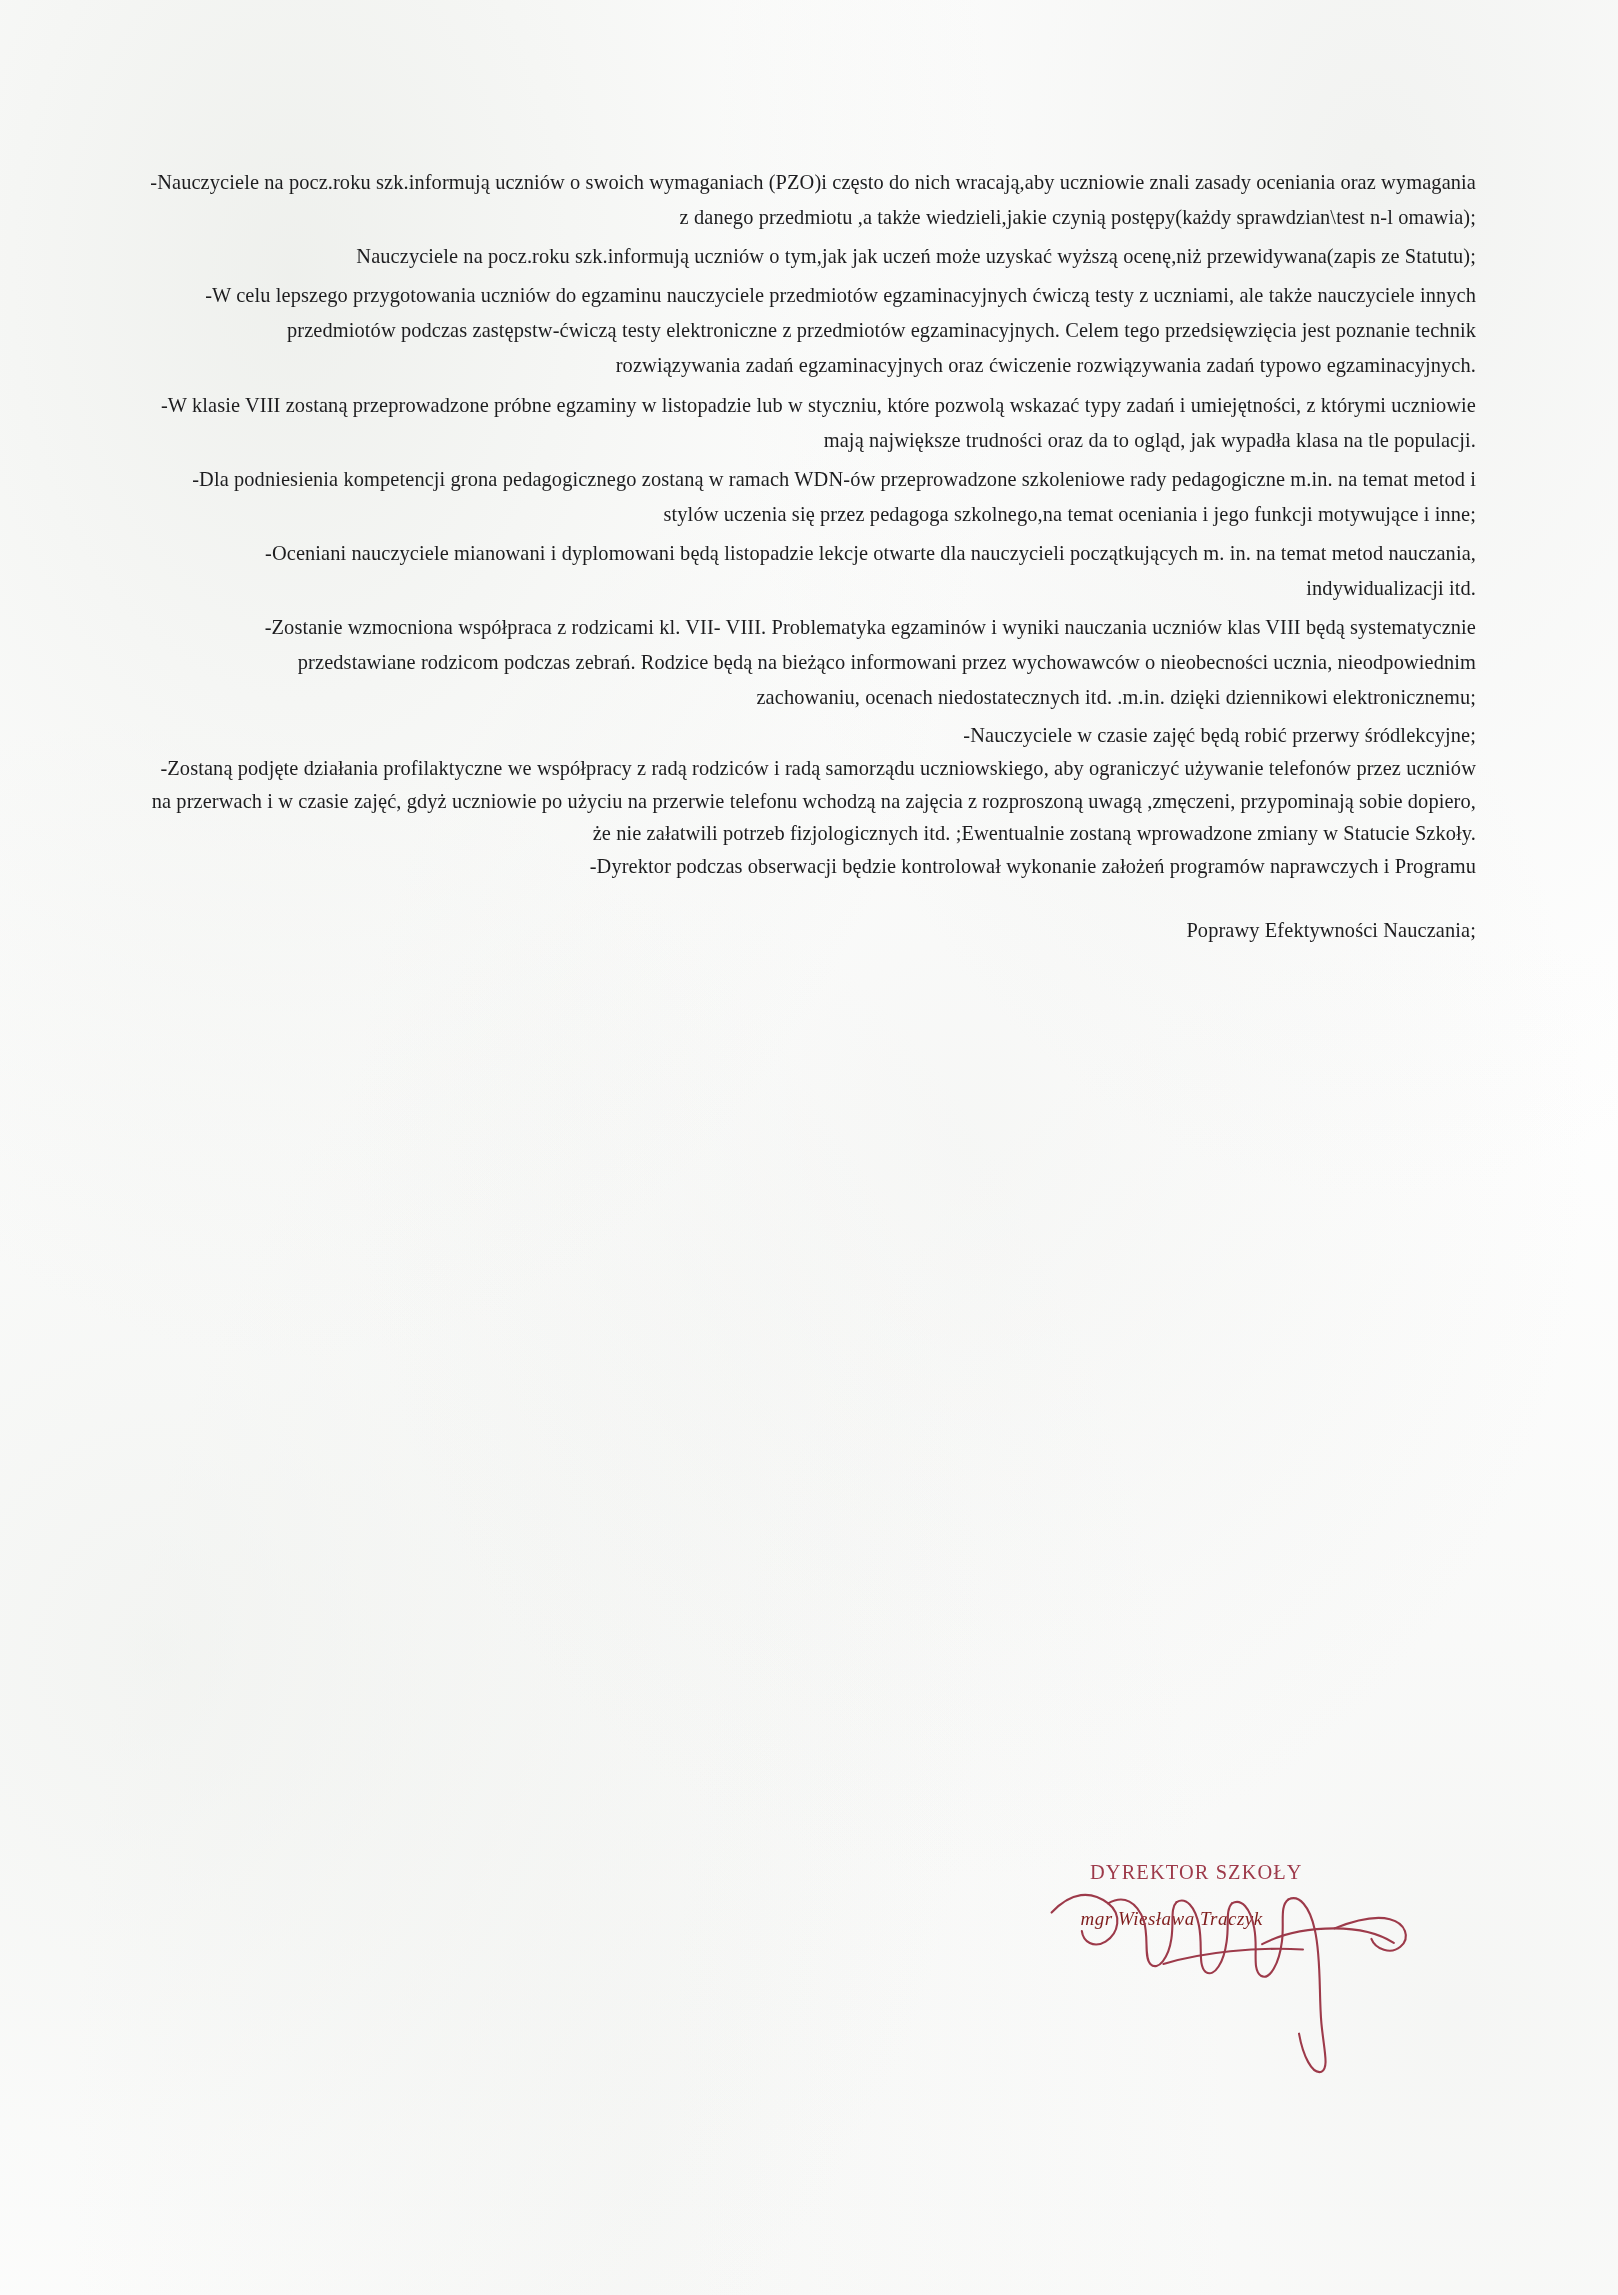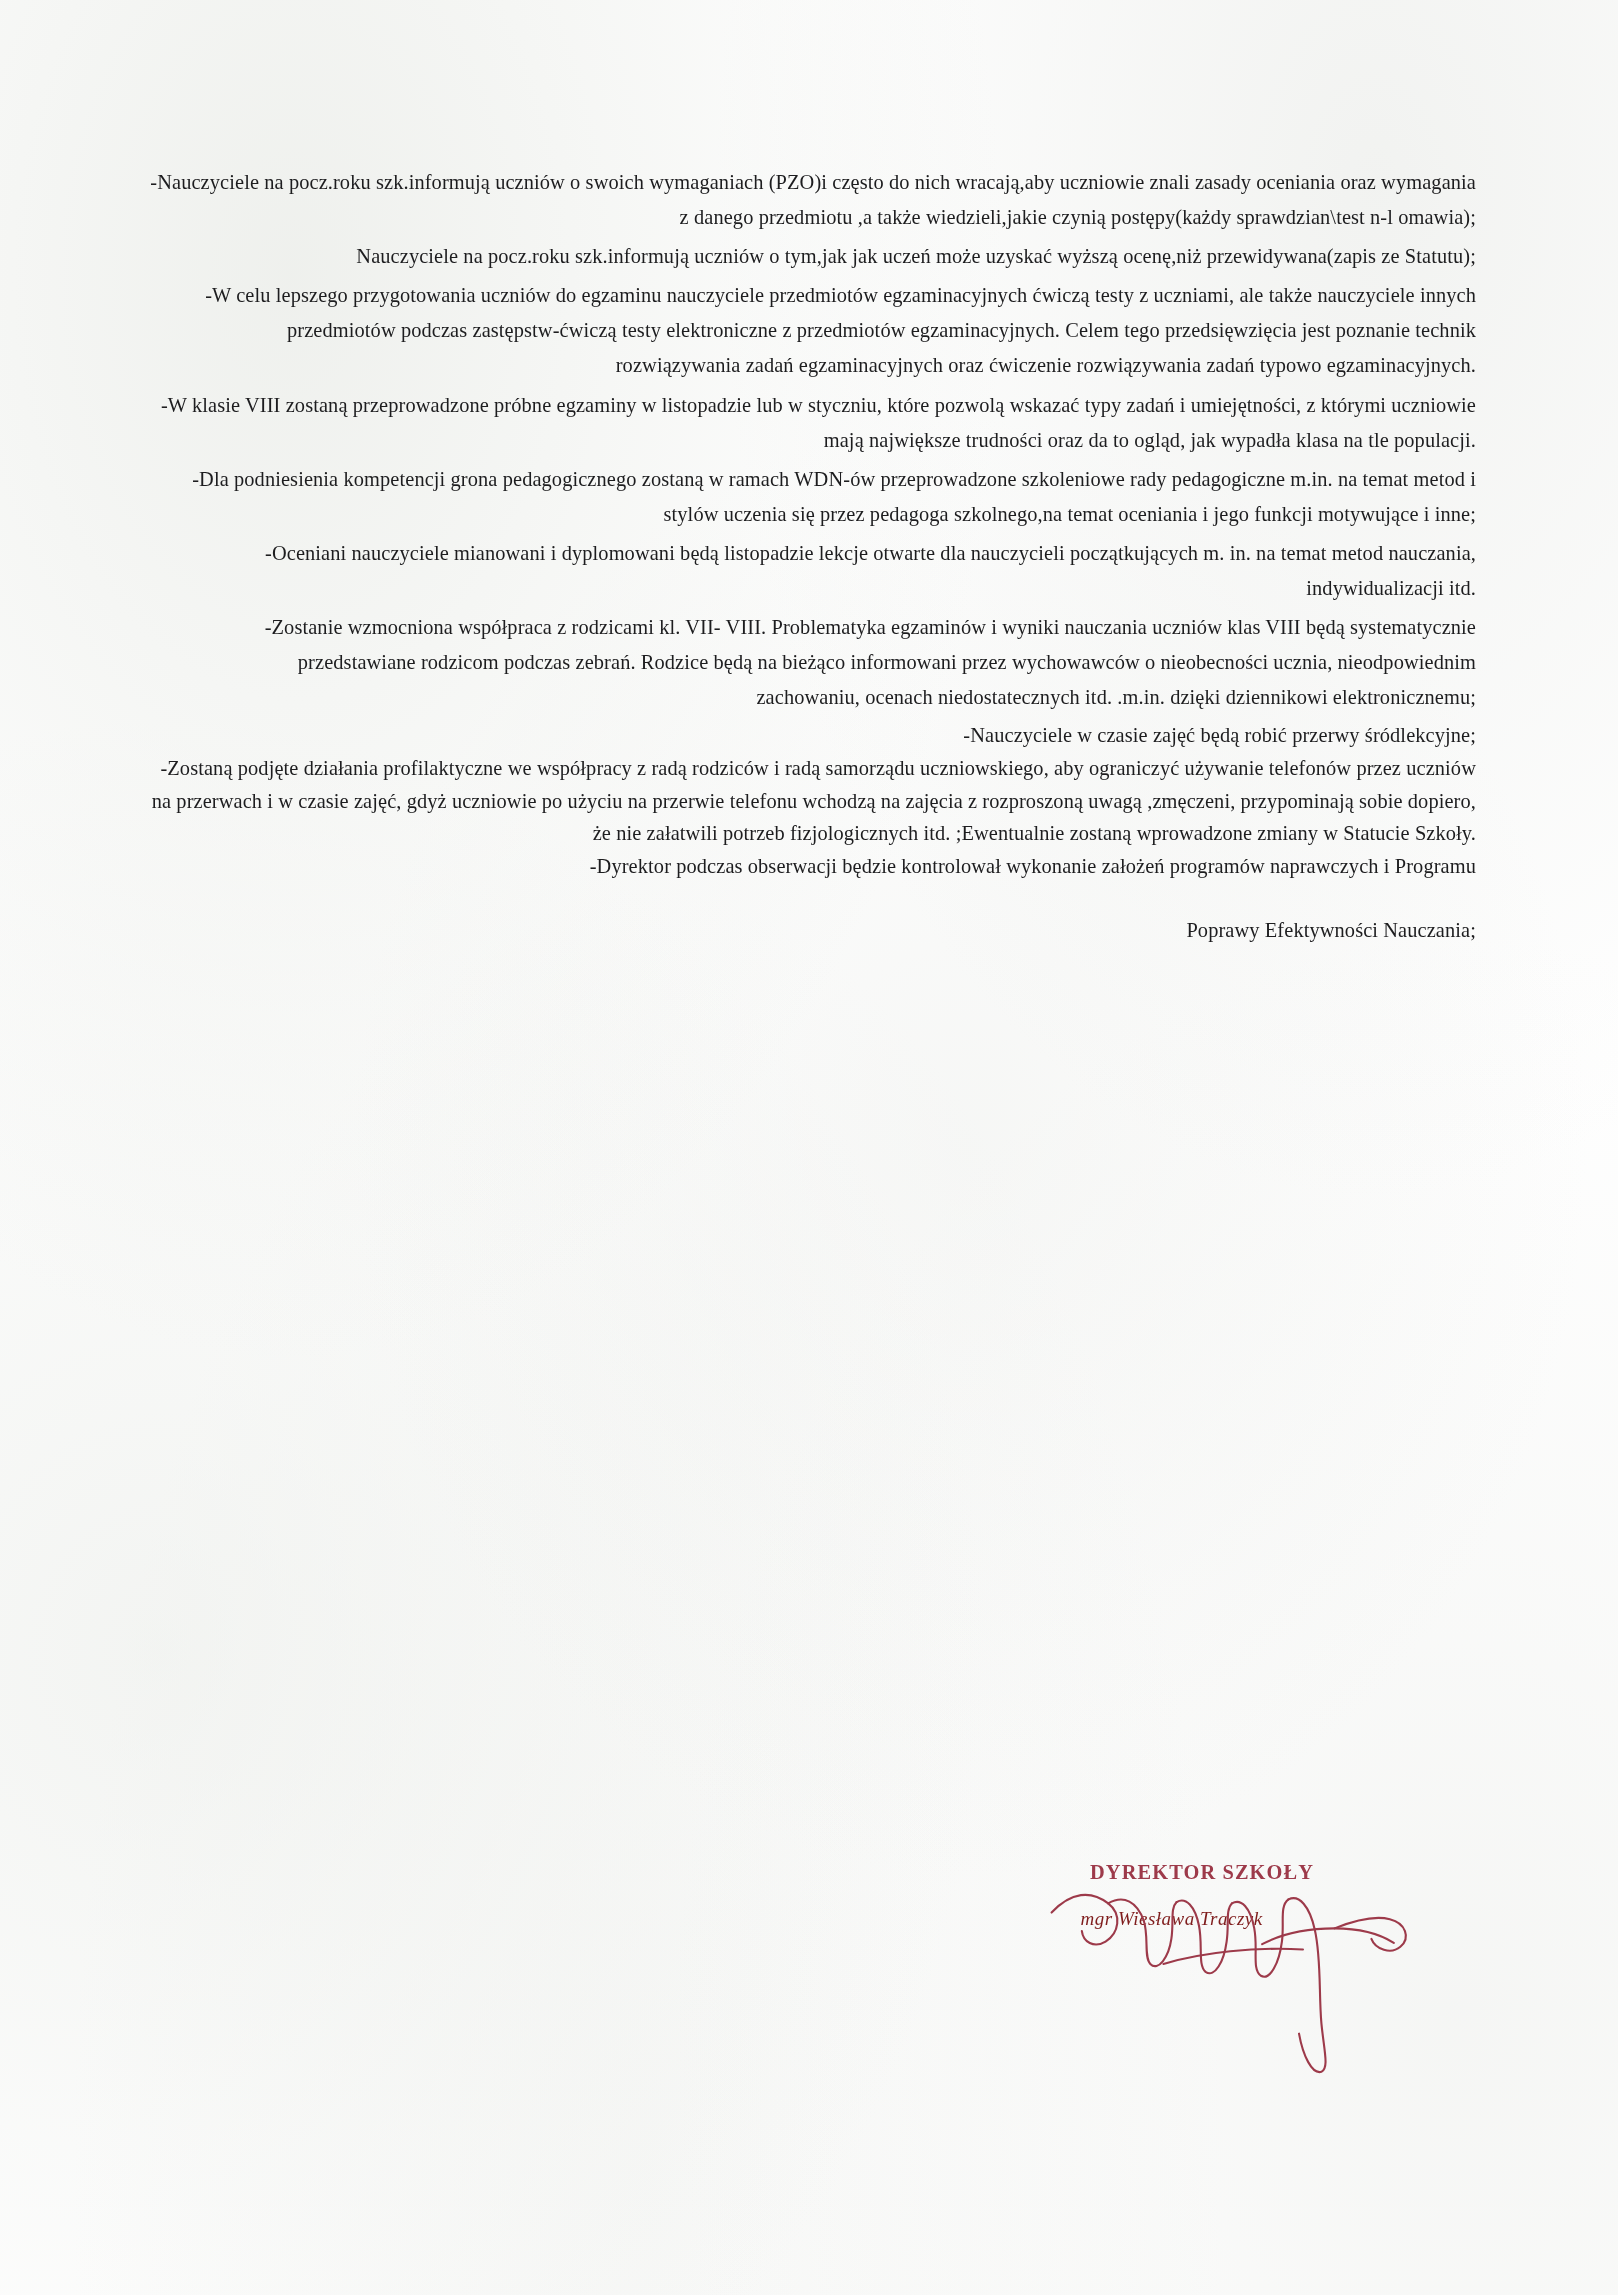--- a/index.html
+++ b/index.html
@@ -84,21 +84,20 @@
   }
   .sig-title {
     position: absolute;
     top: 0;
     left: 45px;
     font-size: 20.4px;
     letter-spacing: 1.1px;
     color: #9d3a4a;
     font-family: "Liberation Serif", serif;
     white-space: nowrap;
-    font-weight: bold;
   }
   .sig-name {
     position: absolute;
     top: 47px;
     left: 6.6px;
     font-size: 19px;
     color: #7f1d1d;
     font-style: italic;
     letter-spacing: 0.5px;
     white-space: nowrap;

